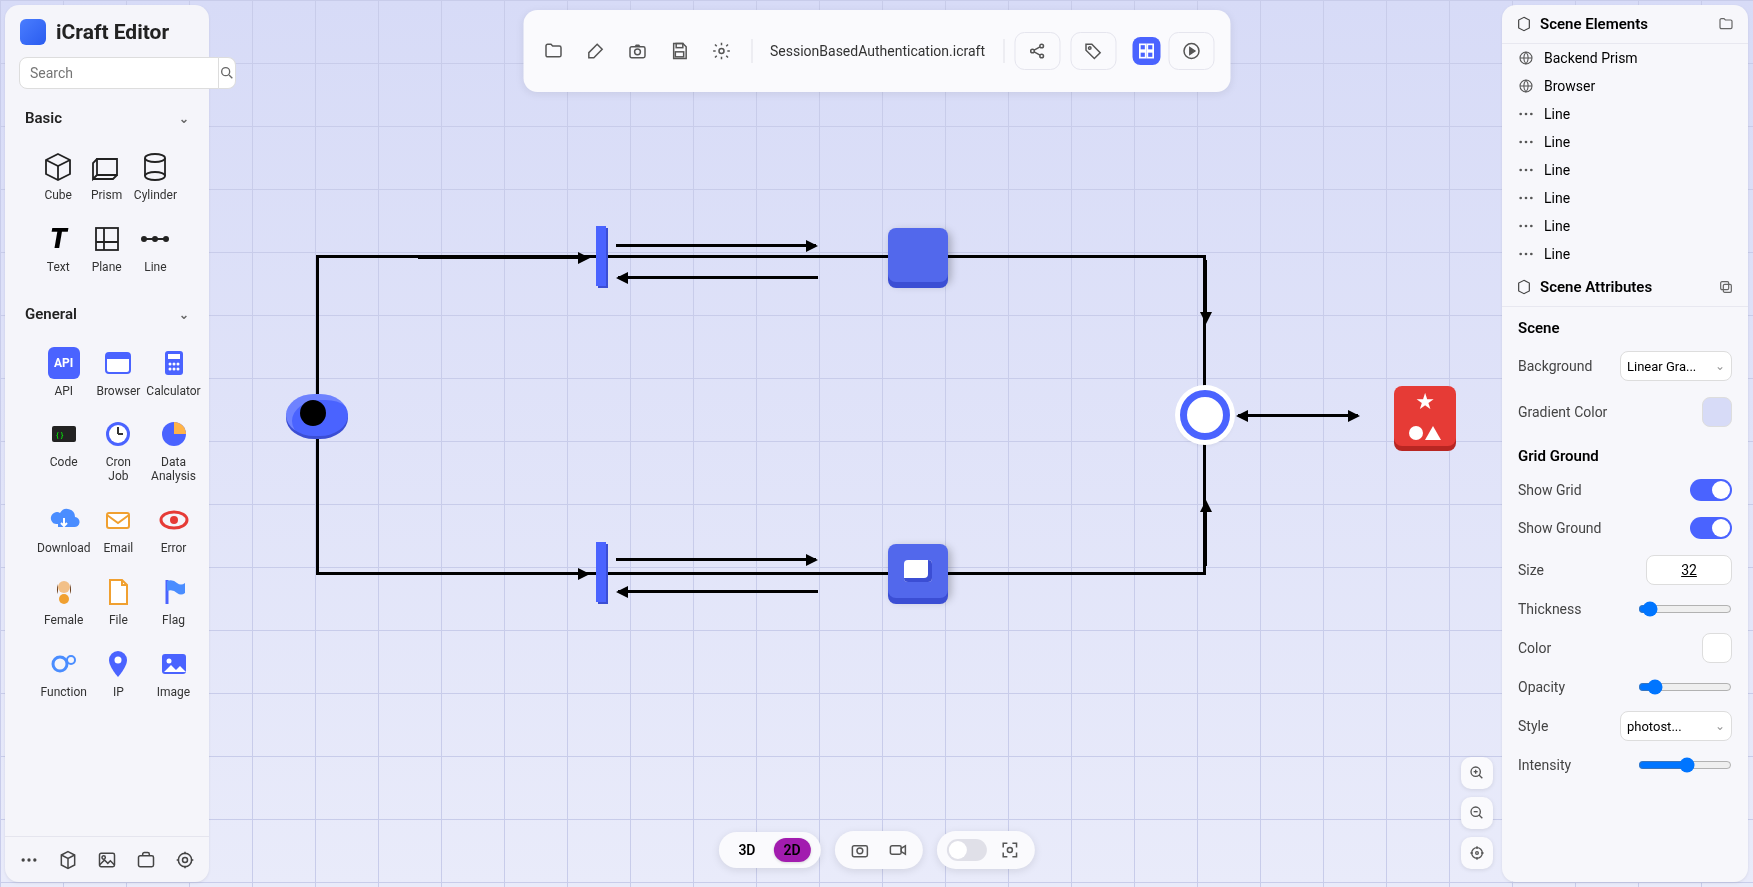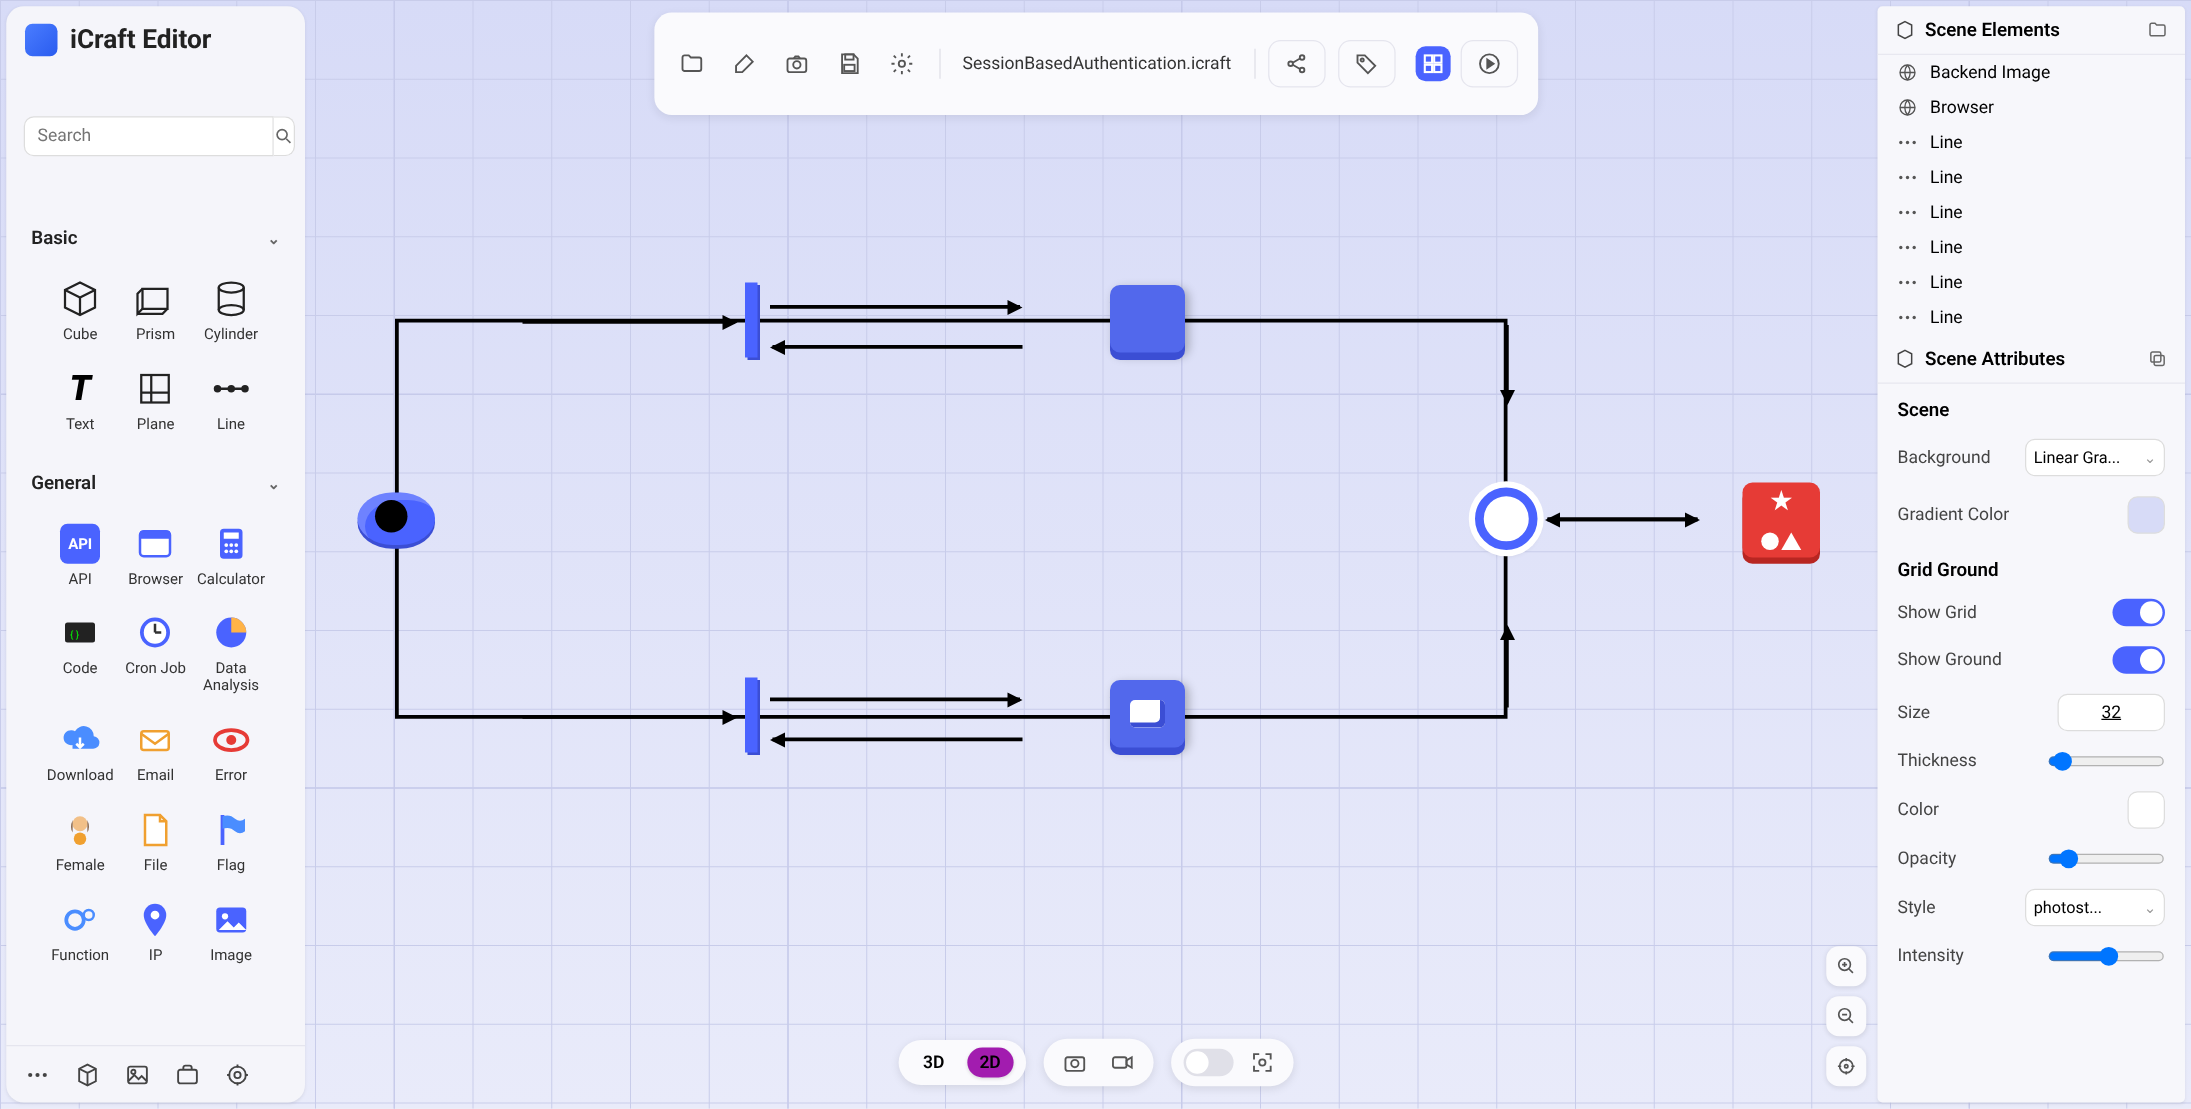--- a/index.html
+++ b/index.html
@@ -1,19 +1,19 @@
 <!DOCTYPE html>
 <html><head>
 <meta charset="utf-8">
 <style>
 * { box-sizing: border-box; margin: 0; padding: 0; font-family: -apple-system, BlinkMacSystemFont, "Segoe UI", Roboto, sans-serif; }
 body { width: 1753px; height: 887px; background: #f0f0f4; overflow: hidden; position: relative; }
 
 
-.sidebar { position: absolute; left: 5px; top: 5px; bottom: 5px; width: 239px; background: #f5f5fa; border-radius: 14px; display: flex; flex-direction: column; box-shadow: 0 1px 3px rgba(0,0,0,0.08); gap: 36px; }
+.sidebar { position: absolute; left: 5px; top: 5px; bottom: 5px; width: 204px; background: #f5f5fa; border-radius: 14px; display: flex; flex-direction: column; box-shadow: 0 1px 3px rgba(0,0,0,0.08); }
 .logo-row { display: flex; align-items: center; padding: 14px 15px 12px; gap: 10px; }
 .logo-box { width: 26px; height: 26px; background: linear-gradient(135deg,#4a7dff,#2a5cef); border-radius: 6px; }
 .logo-text { font-weight: 700; font-size: 21px; color: #222; }
 .search-row { display: flex; padding: 0 14px 10px; gap: 0; }
 .search-input { flex: 1; height: 32px; border: 1px solid #ddd; border-radius: 8px 0 0 8px; padding: 0 10px; font-size: 14px; background: #fff; }
 .search-btn { width: 32px; height: 32px; border: 1px solid #ddd; border-left: none; border-radius: 0 8px 8px 0; background: #fff; display: flex; align-items: center; justify-content: center; cursor: pointer; }
 .section-header { display: flex; align-items: center; justify-content: space-between; padding: 10px 20px 10px; font-weight: 600; font-size: 15px; color: #222; cursor: pointer; }
 .section-header::after { content: '⌃'; transform: rotate(180deg); font-size: 12px; color: #666; }
 .shape-grid { display: grid; grid-template-columns: repeat(3, 1fr); padding: 6px 30px 12px; gap: 4px 2px; }
 .shape-item { display: flex; flex-direction: column; align-items: center; padding: 8px 2px; gap: 6px; cursor: grab; border-radius: 8px; }
@@ -53,21 +53,21 @@
 .slab { position: absolute; width: 10px; height: 60px; background: #4a63ff; box-shadow: 2px 2px 0 #3b4ed4; }
 .eye { position: absolute; width: 62px; height: 42px; background: #4a63ff; border-radius: 50%/55%; box-shadow: inset 6px 6px 0 rgba(255,255,255,0.2), 0 3px 0 #3b4ed4; }
 .eye::after { content: ''; position: absolute; left: 14px; top: 6px; width: 26px; height: 26px; background: #000; border-radius: 50%; }
 .ring { position: absolute; width: 50px; height: 50px; border: 7px solid #4a63ff; border-radius: 50%; background: #fff; box-shadow: 0 0 0 5px #fff, 0 3px 6px rgba(0,0,0,0.2); }
 .redsq { position: absolute; width: 62px; height: 60px; background: #e63b36; border-radius: 8px; box-shadow: 0 5px 0 #b82622; display: flex; flex-wrap: wrap; align-items: center; justify-content: center; gap: 2px; }
 .redsq .star { color: #fff; font-size: 22px; line-height: 18px; width: 100%; text-align: center; }
 .redsq .c { width: 14px; height: 14px; background: #fff; border-radius: 50%; }
 .redsq .t { width: 0; height: 0; border-left: 8px solid transparent; border-right: 8px solid transparent; border-bottom: 14px solid #fff; }
 
 
-.rpanel { position: absolute; right: 5px; top: 5px; bottom: 5px; width: 246px; background: #f7f7fb; border-radius: 4px; box-shadow: 0 1px 3px rgba(0,0,0,0.08); display: flex; flex-direction: column; }
+.rpanel { position: absolute; right: 5px; top: 5px; bottom: 5px; width: 246px; background: #f7f7fb; border-radius: 14px; box-shadow: 0 1px 3px rgba(0,0,0,0.08); display: flex; flex-direction: column; }
 .rp-header { display: flex; align-items: center; justify-content: space-between; padding: 10px 14px; border-bottom: 1px solid #e8e8f0; font-weight: 600; font-size: 15px; }
 .rp-list { flex: 0 0 auto; max-height: 235px; overflow: auto; }
 .rp-item { display: flex; align-items: center; gap: 10px; padding: 6px 16px; font-size: 14px; cursor: pointer; }
 .rp-sub { padding: 12px 16px 6px; font-weight: 600; font-size: 15px; }
 .rp-row { display: flex; align-items: center; justify-content: space-between; padding: 8px 16px; font-size: 14px; }
 .rp-row label { color: #444; }
 .toggle { width: 42px; height: 22px; background: #4a63ff; border-radius: 12px; position: relative; cursor: pointer; }
 .toggle::after { content: ''; position: absolute; right: 2px; top: 2px; width: 18px; height: 18px; background: #fff; border-radius: 50%; }
 .numbox { width: 86px; height: 30px; border: 1px solid #ddd; border-radius: 8px; text-align: center; font-size: 14px; text-decoration: underline; }
 .slider { width: 94px; }
@@ -470,21 +470,21 @@
     <svg class="ic-sm" viewBox="0 0 24 24" fill="none" stroke="#666" stroke-width="1.8" style="cursor:pointer;">
         <path d="M3 6a2 2 0 012-2h4l2 2h8a2 2 0 012 2v9a2 2 0 01-2 2H5a2 2 0 01-2-2z"></path>
       </svg>
   </div>
   <div class="rp-list">
     <div class="rp-item">
         <svg class="ic-sm" viewBox="0 0 24 24" fill="none" stroke="#555" stroke-width="1.6">
           <circle cx="12" cy="12" r="9"></circle>
           <path d="M3 12h18M12 3a14 14 0 010 18M12 3a14 14 0 000 18"></path>
         </svg>
-        <span>Backend Image</span>
+        <span>Backend Prism</span>
       </div>
     <div class="rp-item">
         <svg class="ic-sm" viewBox="0 0 24 24" fill="none" stroke="#555" stroke-width="1.6">
           <circle cx="12" cy="12" r="9"></circle>
           <path d="M3 12h18M12 3a14 14 0 010 18M12 3a14 14 0 000 18"></path>
         </svg>
         <span>Browser</span>
       </div>
     <div class="rp-item">
         <svg class="ic-sm" viewBox="0 0 24 10">

